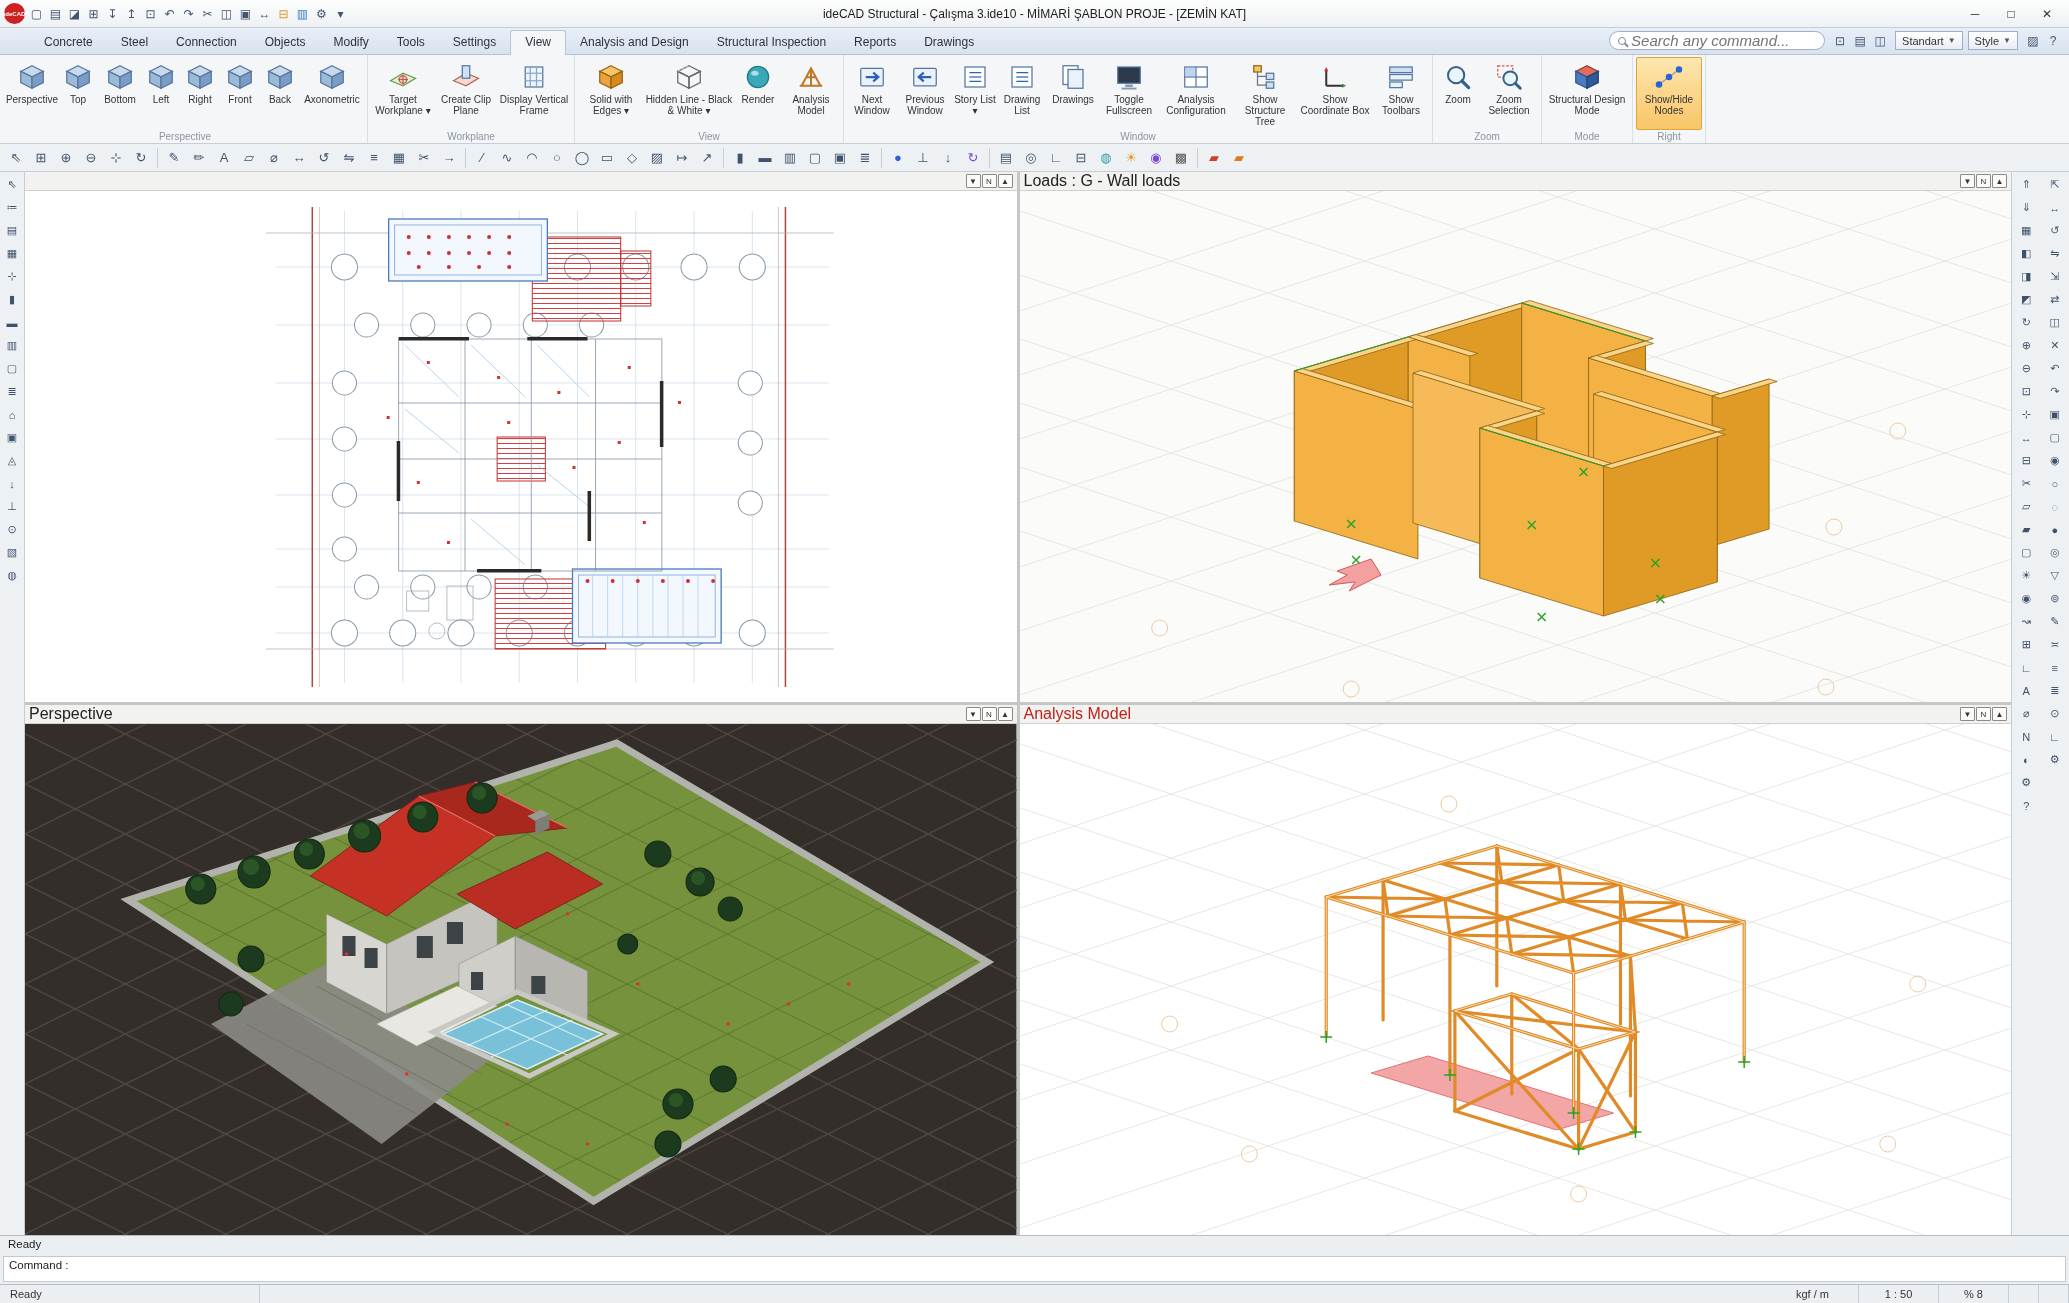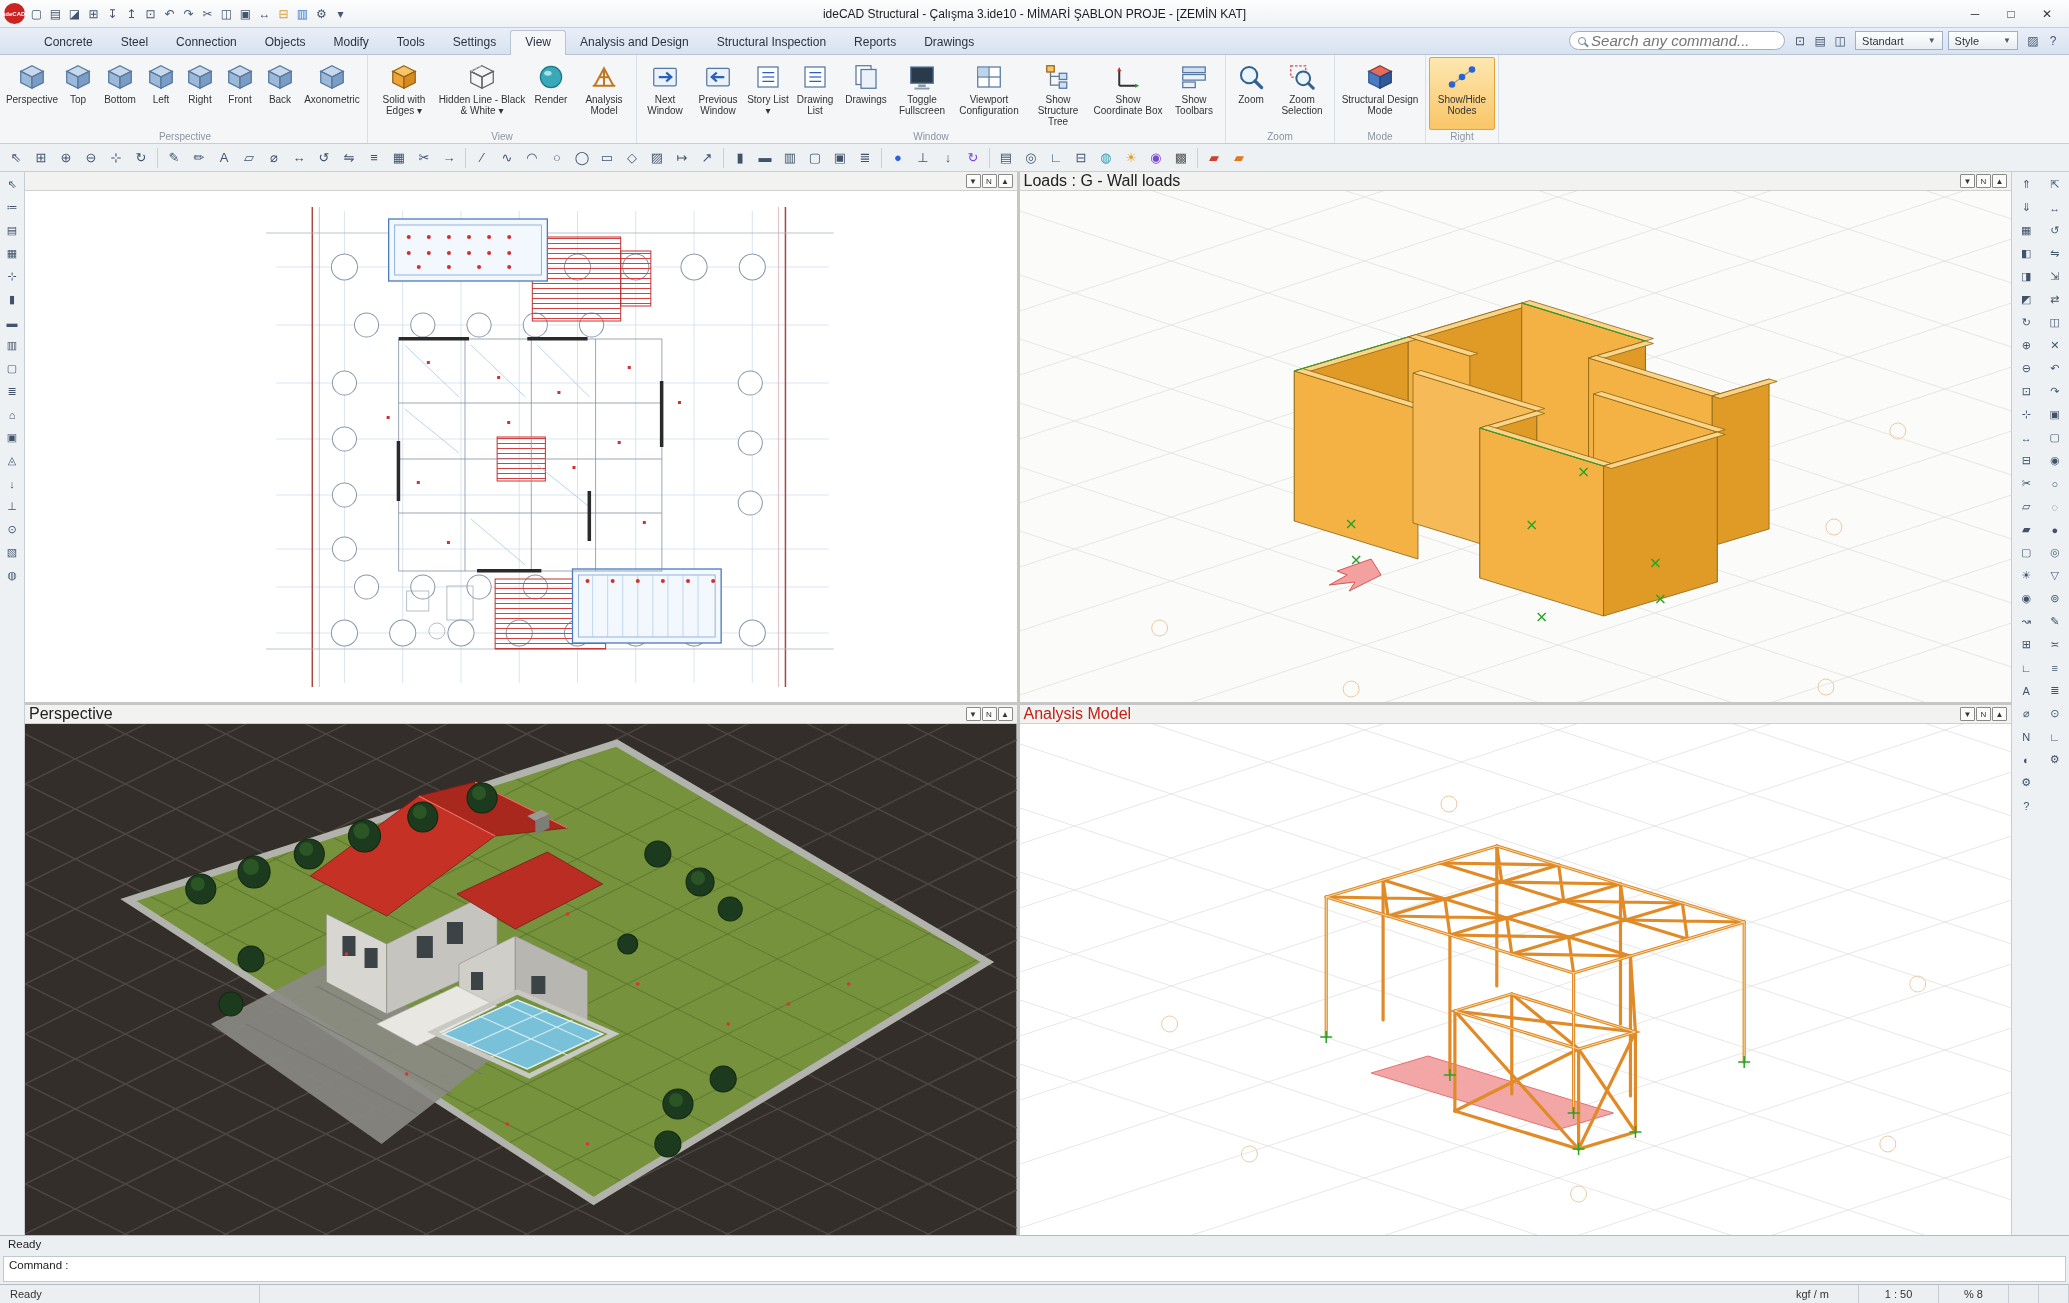--- a/index.html
+++ b/index.html
@@ -31,21 +31,21 @@
   .search-box { width:216px; height:19px; background:#fff; border:1px solid #9fb0c4;
     border-radius:10px; display:flex; align-items:center; gap:5px; padding:0 8px; }
   .search-box input { border:none; outline:none; flex:1; font-size:15px; font-style:italic;
     color:#8a96a6; background:transparent; font-family:"Liberation Sans",sans-serif; }
   .lens { width:8px; height:8px; border:1.5px solid #7a8a9c; border-radius:50%; position:relative; flex:0 0 auto; }
   .lens::after { content:""; position:absolute; width:5px; height:1.5px; background:#7a8a9c;
     transform:rotate(45deg); right:-4px; bottom:-2px; }
   .mini { width:20px; height:19px; display:flex; align-items:center; justify-content:center;
     font-size:12px; color:#45556b; }
   .combo { height:19px; border:1px solid #9fb0c4; background:linear-gradient(#ffffff,#e8edf3);
-    font-size:11px; color:#333; display:flex; align-items:center; gap:24px; padding:0 6px; }
+    font-size:11px; color:#333; display:flex; align-items:center; gap:4px; padding:0 6px; }
   .combo .arr { font-size:8px; color:#556; }
 
   
   .ribbon { height:89px; background:#f4f6f8; border-bottom:1px solid #c6cdd6;
     display:flex; align-items:stretch; padding-left:3px; }
   .rgroup { position:relative; border-right:1px solid #d9dfe6; padding:2px 3px 13px; display:flex; }
   .rgroup-label { position:absolute; bottom:1px; left:0; right:0; text-align:center;
     font-size:10px; color:#8a94a0; }
   .rbtns { display:flex; align-items:stretch; }
   .rbtn { width:58px; display:flex; flex-direction:column; align-items:center;
@@ -331,20 +331,43 @@
           <svg class="ricon" viewBox="0 0 24 24">
             <use href="#s-cube"></use>
           </svg>
           <div class="rlabel">Axonometric</div>
         </div>
       </div>
     <div class="rgroup-label">Perspective</div>
   </div>
   <div class="rgroup">
     <div class="rbtns">
+        <div class="rbtn" style="width: 64px;">
+          <svg class="ricon" viewBox="0 0 24 24">
+            <use href="#s-plane"></use>
+          </svg>
+          <div class="rlabel">Target Workplane ▾</div>
+        </div>
+        <div class="rbtn" style="width: 62px;">
+          <svg class="ricon" viewBox="0 0 24 24">
+            <use href="#s-clipplane"></use>
+          </svg>
+          <div class="rlabel">Create Clip Plane</div>
+        </div>
+        <div class="rbtn" style="width: 74px;">
+          <svg class="ricon" viewBox="0 0 24 24">
+            <use href="#s-vframe"></use>
+          </svg>
+          <div class="rlabel">Display Vertical Frame</div>
+        </div>
+      </div>
+    <div class="rgroup-label">Workplane</div>
+  </div>
+  <div class="rgroup">
+    <div class="rbtns">
         <div class="rbtn" style="width: 66px;">
           <svg class="ricon" viewBox="0 0 24 24">
             <use href="#s-solid"></use>
           </svg>
           <div class="rlabel">Solid with Edges ▾</div>
         </div>
         <div class="rbtn" style="width: 90px;">
           <svg class="ricon" viewBox="0 0 24 24">
             <use href="#s-wire"></use>
           </svg>
@@ -400,21 +423,21 @@
         <div class="rbtn" style="width: 60px;">
           <svg class="ricon" viewBox="0 0 24 24">
             <use href="#s-screen"></use>
           </svg>
           <div class="rlabel">Toggle Fullscreen</div>
         </div>
         <div class="rbtn" style="width: 74px;">
           <svg class="ricon" viewBox="0 0 24 24">
             <use href="#s-viewconf"></use>
           </svg>
-          <div class="rlabel">Viewport Configuration</div>
+          <div class="rlabel">Analysis Configuration</div>
         </div>
         <div class="rbtn" style="width: 64px;">
           <svg class="ricon" viewBox="0 0 24 24">
             <use href="#s-tree"></use>
           </svg>
           <div class="rlabel">Show Structure Tree</div>
         </div>
         <div class="rbtn" style="width: 76px;">
           <svg class="ricon" viewBox="0 0 24 24">
             <use href="#s-coordbox"></use>

